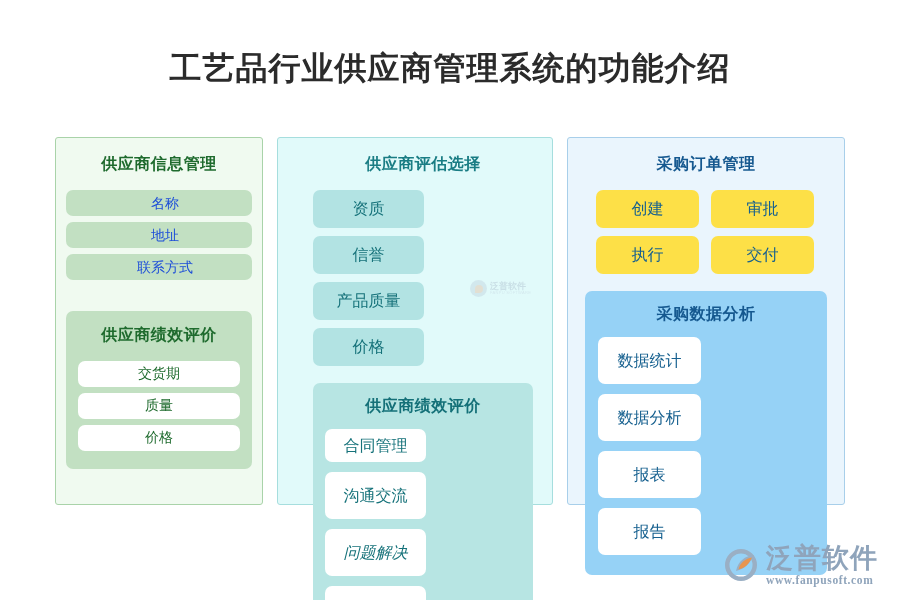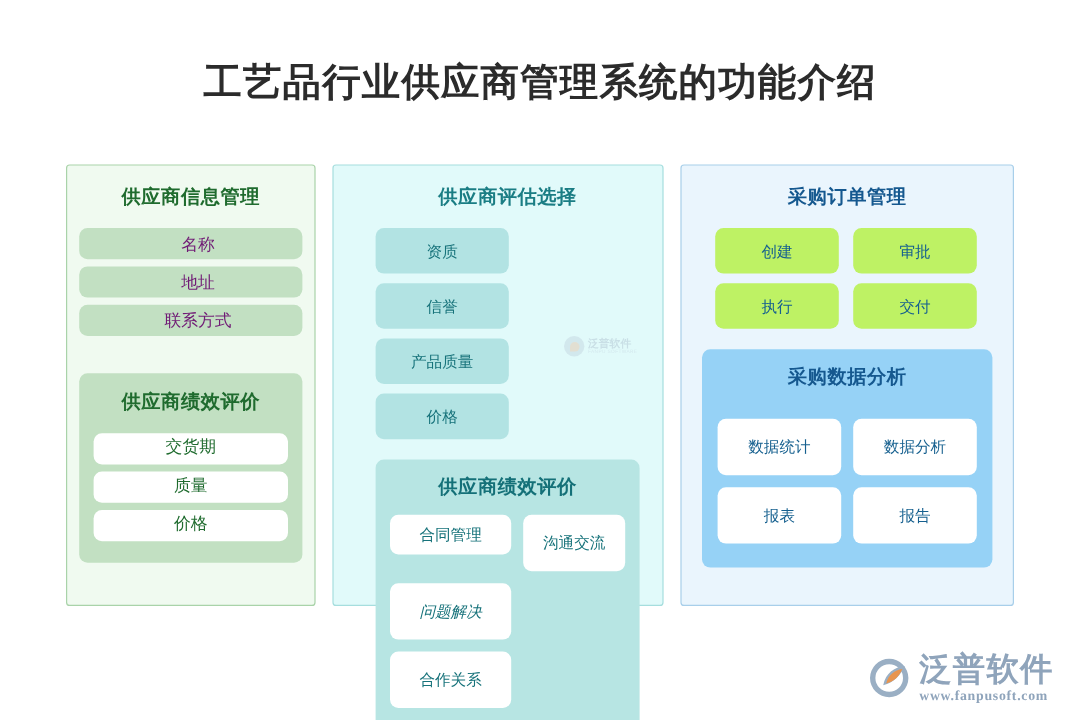--- a/index.html
+++ b/index.html
@@ -69,26 +69,26 @@
   .pill-list{display:flex;flex-direction:column;}
   .pill-grid{display:flex;flex-wrap:wrap;}
   .pill{
     box-sizing:border-box;
     border-radius:7px;
     display:flex;align-items:center;justify-content:center;
     font-size:14px;font-weight:normal;
     text-align:center;
     line-height:1;
   }
-  .pill.wide{font-size:13px;}
-  .p-green      {background:#c2e0c2;color:#701a75;padding-left:12px;}
+  .pill.wide{font-size:16px;}
+  .p-green      {background:#c2e0c2;color:#1d4ed8;padding-left:12px;}
   .p-white-green{background:#ffffff;color:#1f6b2e;}
   .p-teal       {background:#b2e3e3;color:#16727a;}
   .p-white-teal {background:#ffffff;color:#16727a;}
-  .p-blue       {background:#bef264;color:#16608f;}
+  .p-blue       {background:#fde047;color:#16608f;}
   .p-white-blue {background:#ffffff;color:#16608f;}
 
   
   .watermark{
     position:absolute;left:470px;top:276px;
     width:80px;height:24px;
     display:flex;align-items:center;gap:3px;
     opacity:.35;pointer-events:none;
   }
   .watermark .wm-mark{
@@ -160,42 +160,42 @@
           <div class="pill p-teal wide" style="width:111px;height:38px;">信誉</div>
           <div class="pill p-teal wide" style="width:111px;height:38px;">产品质量</div>
           <div class="pill p-teal wide" style="width:111px;height:38px;">价格</div>
         </div>
       </div>
 
       <div class="section sec-teal-card" style="margin:17px 19px 0 19px;padding:13px 12px 20px 12px;">
         <div class="sec-title">供应商绩效评价</div>
         <div class="pill-grid" style="margin-top:12px;gap:10px 10px;">
           <div class="pill p-white-teal wide" style="width:101px;height:33px;">合同管理</div>
-          <div class="pill p-white-teal wide" style="width:85px;height:47px;">沟通交流</div>
+          <div class="pill p-white-teal wide" style="width:101px;height:47px;">沟通交流</div>
           <div class="pill p-white-teal wide" style="width:101px;height:47px;font-style:italic;">问题解决</div>
           <div class="pill p-white-teal wide" style="width:101px;height:47px;">合作关系</div>
         </div>
       </div>
     </div>
 
     <div class="panel blue">
 
       <div class="section sec-blue-flat" style="margin:16px 28px 0 28px;">
         <div class="sec-title">采购订单管理</div>
         <div class="pill-grid" style="margin-top:15px;gap:8px 12px;">
           <div class="pill p-blue wide" style="width:103px;height:38px;">创建</div>
           <div class="pill p-blue wide" style="width:103px;height:38px;">审批</div>
           <div class="pill p-blue wide" style="width:103px;height:38px;">执行</div>
           <div class="pill p-blue wide" style="width:103px;height:38px;">交付</div>
         </div>
       </div>
 
       <div class="section sec-blue-card" style="margin:17px 17px 0 17px;padding:13px 13px 20px 13px;">
         <div class="sec-title">采购数据分析</div>
-        <div class="pill-grid" style="margin-top:24px;gap:10px 10px;">
+        <div class="pill-grid" style="margin-top:12px;gap:10px 10px;flex-direction:column;">
           <div class="pill p-white-blue wide" style="width:103px;height:47px;">数据统计</div>
           <div class="pill p-white-blue wide" style="width:103px;height:47px;">数据分析</div>
           <div class="pill p-white-blue wide" style="width:103px;height:47px;">报表</div>
           <div class="pill p-white-blue wide" style="width:103px;height:47px;">报告</div>
         </div>
       </div>
     </div>
 
   </div>
 

